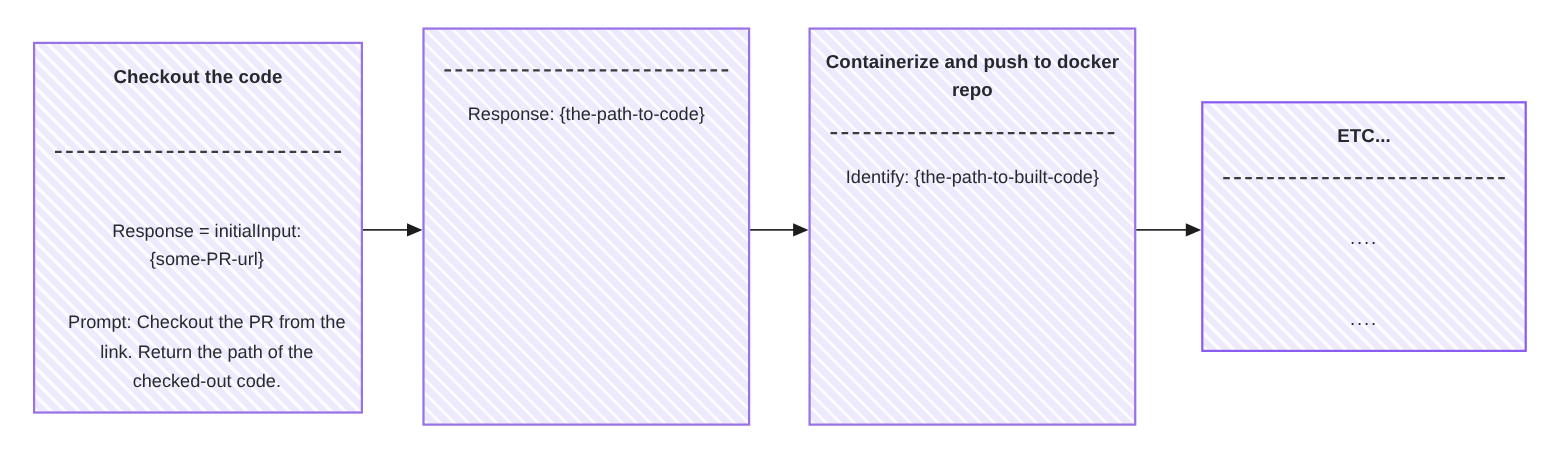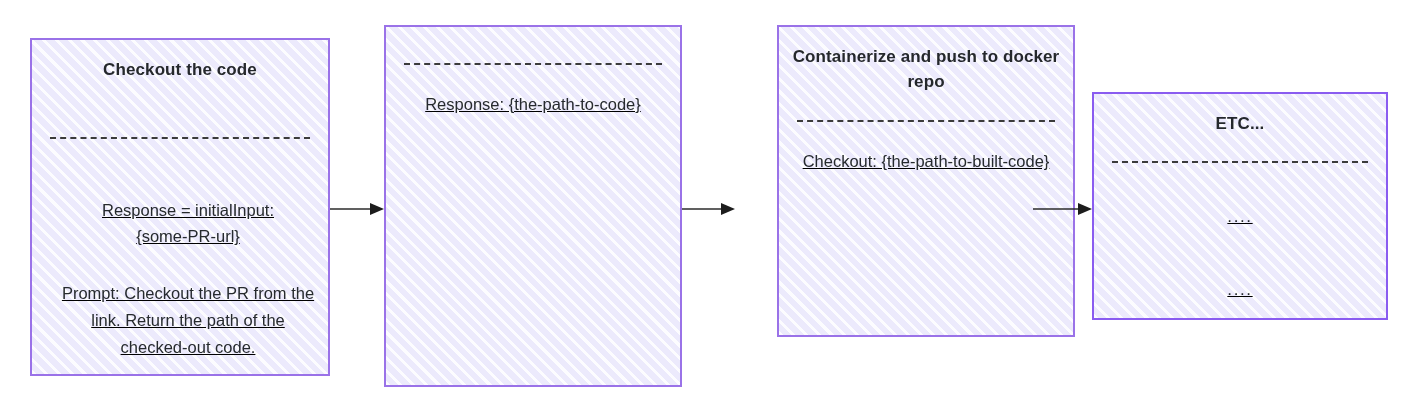--- a/index.html
+++ b/index.html
@@ -55,21 +55,20 @@
     height: 0;
     border-top: 2px dashed #3b3b3b;
   }
 
   .node-body {
     flex: 1 1 auto;
     display: flex;
     flex-direction: column;
     justify-content: space-between;
     padding-top: 26px;
-    text-decoration: underline;
   }
 
   .node-para {
     text-align: center;
     font-size: 16.5px;
     color: #262a2e;
     line-height: 1.62;
     margin: 0 0 26px 0;
     white-space: pre-line;
   }
@@ -77,21 +76,21 @@
 
   .node-para.dots {
     margin-bottom: 46px;
     letter-spacing: 1.6px;
     font-size: 17px;
   }
 
   
   #node-checkout      { left: 30px;   top: 38px; width: 300px; height: 338px; gap: 28px; }
   #node-build         { left: 384px;  top: 25px; width: 298px; height: 362px; }
-  #node-containerize  { left: 735px;  top: 25px; width: 298px; height: 312px; margin-left: 42px; }
+  #node-containerize  { left: 735px;  top: 25px; width: 298px; height: 362px; }
   #node-etc           { left: 1092px; top: 92px; width: 296px; height: 228px; border-color: #8a5cf0; }
 
   #node-checkout .node-body { padding-top: 30px; margin-left: 16px; }
   #node-checkout .node-para { margin-bottom: 30px; }
 
   #node-build .node-body,
   #node-containerize .node-body { padding-top: 26px; }
 
   #node-etc .node-title  { }
   #node-etc .node-divider{ margin-top: 24px; }
@@ -141,21 +140,21 @@
     <svg width="55" height="18" viewBox="0 0 55 18" aria-hidden="true">
       <line x1="0" y1="9" x2="41" y2="9" stroke="#2b2b2b" stroke-width="1.6"></line>
       <polygon points="39,3 53,9 39,15" fill="#1d1d1d"></polygon>
     </svg>
   </div>
 
   <div class="node" id="node-containerize">
     <div class="node-title">Containerize and push to docker repo</div>
     <div class="node-divider"></div>
     <div class="node-body">
-      <div class="node-para">Checkout: {the-path-to-built-code}</div>
+      <div class="node-para">Identify: {the-path-to-built-code}</div>
     </div>
   </div>
 
   <div class="arrow" id="arrow-3">
     <svg width="61" height="18" viewBox="0 0 61 18" aria-hidden="true">
       <line x1="0" y1="9" x2="47" y2="9" stroke="#2b2b2b" stroke-width="1.6"></line>
       <polygon points="45,3 59,9 45,15" fill="#1d1d1d"></polygon>
     </svg>
   </div>
 

